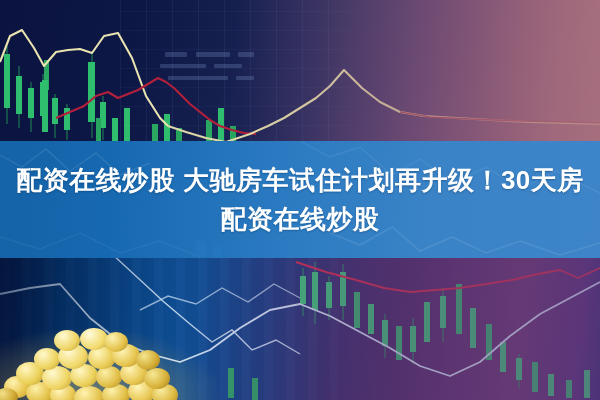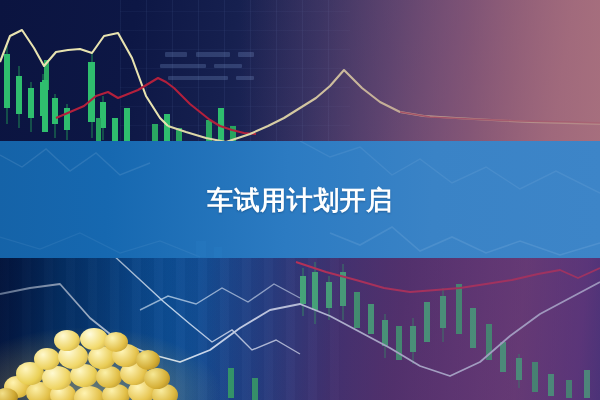--- a/index.html
+++ b/index.html
@@ -192,21 +192,22 @@
       <polyline fill="none" stroke="#bcd8f0" stroke-width="1.4" opacity="0.45" points="0,14 22,26 46,8 70,30 96,12 120,34 150,22"></polyline>
       <polyline fill="none" stroke="#bcd8f0" stroke-width="1.4" opacity="0.35" points="300,0 330,16 360,6 392,34 420,18 452,42 486,26 520,48 556,30 600,52"></polyline>
       <polyline fill="none" stroke="#cfe6fa" stroke-width="1.6" opacity="0.40" points="330,92 360,104 392,86 420,110 452,96 486,112 520,100 560,114 600,102"></polyline>
       <polyline fill="none" stroke="#a9cdea" stroke-width="1.2" opacity="0.30" points="0,96 40,108 80,92 120,112 160,100 200,116"></polyline>
       <rect x="196" y="100" width="10" height="16" fill="#2f88cf" opacity="0.5"></rect>
       <rect x="214" y="106" width="8" height="12" fill="#2f88cf" opacity="0.5"></rect>
     </svg>
   </div>
 
   <div class="title">
-    <span class="ln">车试用计划开启</span>
+    <span class="ln">配资在线炒股 大驰房车试住计划再升级！30天房</span>
+    <span class="ln">配资在线炒股</span>
   </div>
 
   <div class="band-bot">
     <div class="stripes"></div>
 
     <div class="cs" style="left:300px;top:10px;width:6px;height:48px;">
       <div class="wick" style="top:0;height:48px;background:#2a9a62;"></div>
       <div class="body" style="top:8px;height:28px;background:#3fc47c;"></div>
     </div>
     <div class="cs" style="left:312px;top:4px;width:6px;height:62px;">

